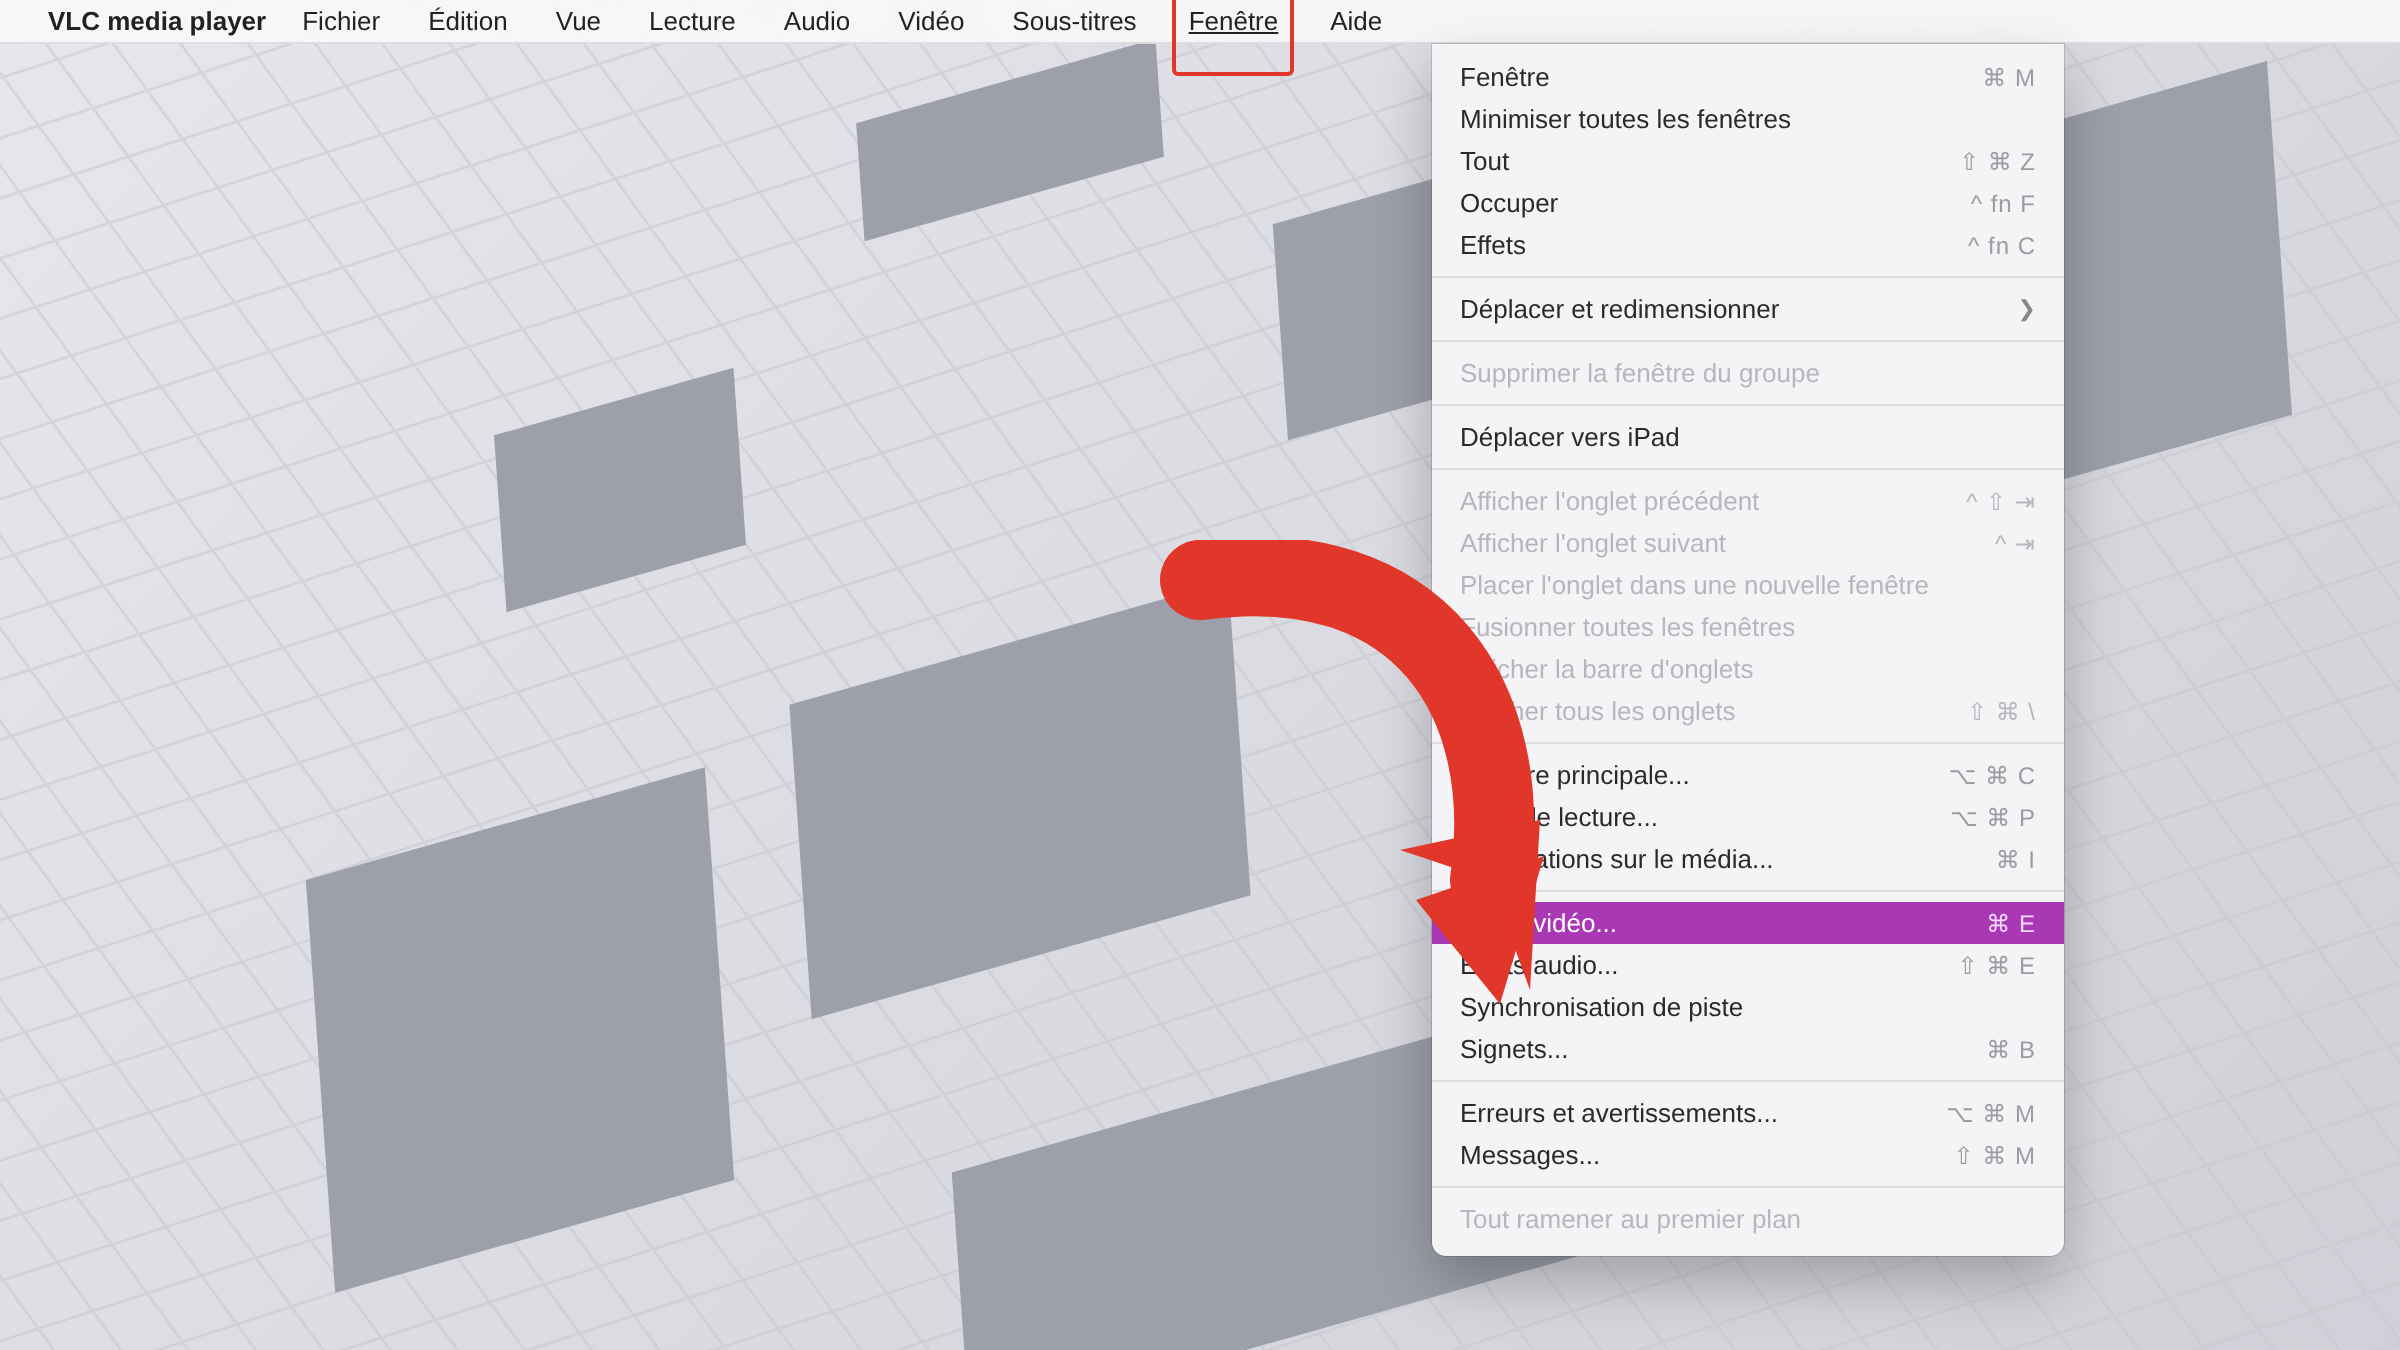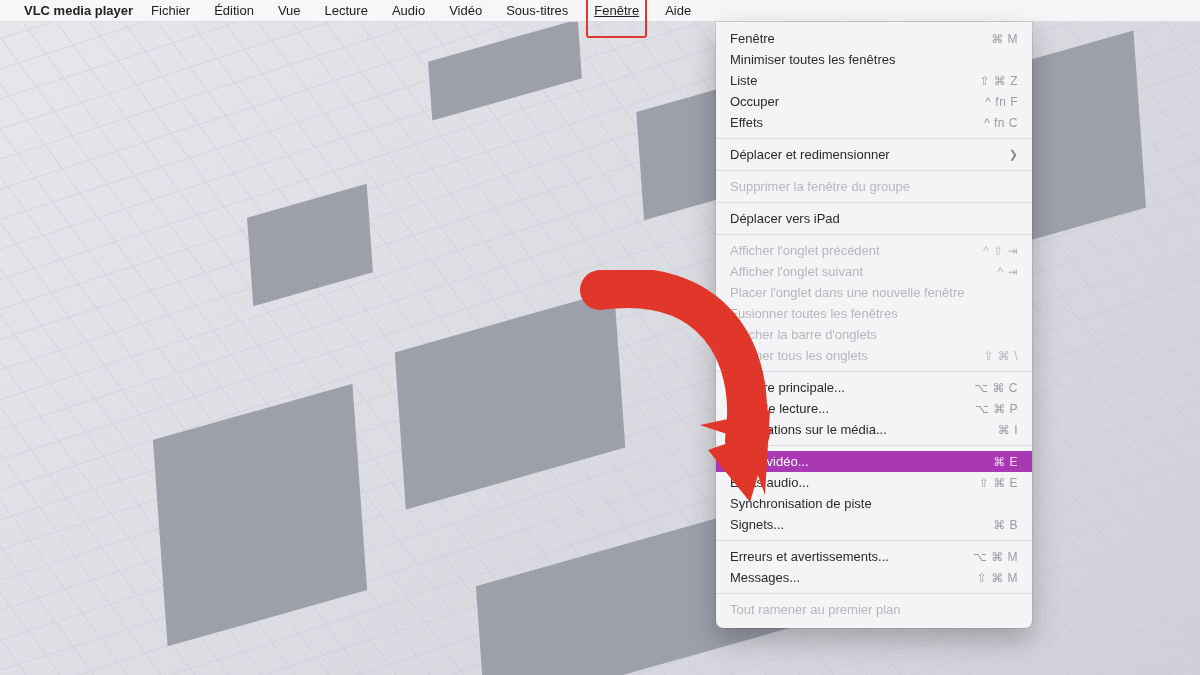--- a/index.html
+++ b/index.html
@@ -124,21 +124,21 @@
 
 <div class="dropdown" id="dropdown">
     <div class="row">
       <span class="label">Fenêtre</span>
       <span class="short">⌘ M</span>
     </div>
     <div class="row">
       <span class="label">Minimiser toutes les fenêtres</span>
     </div>
     <div class="row">
-      <span class="label">Liste</span>
+      <span class="label">Tout</span>
       <span class="short">⇧ ⌘ Z</span>
     </div>
     <div class="row">
       <span class="label">Occuper</span>
       <span class="short">^ fn F</span>
     </div>
     <div class="row">
       <span class="label">Effets</span>
       <span class="short">^ fn C</span>
     </div>

